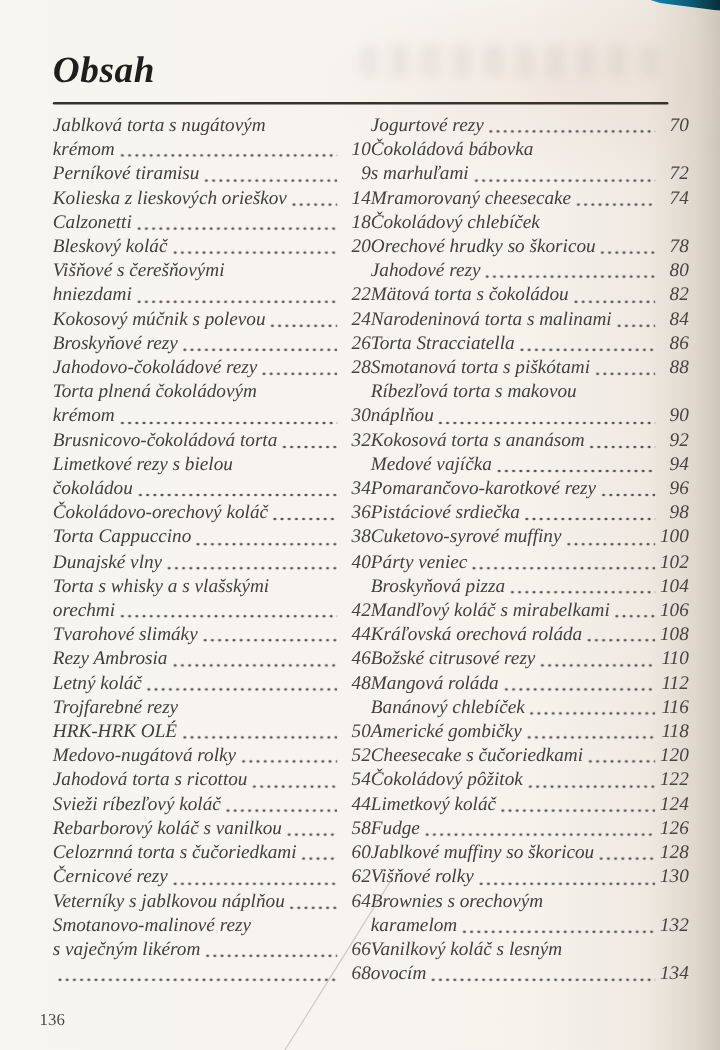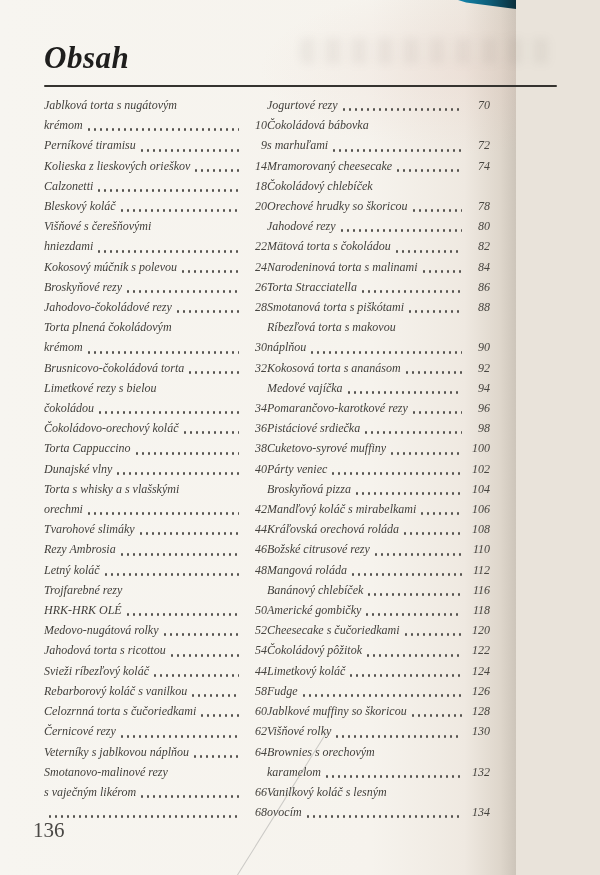--- a/index.html
+++ b/index.html
@@ -2,21 +2,21 @@
 <html><head>
 <meta charset="utf-8">
 <style>
   html,body{margin:0;padding:0;}
   body{
     width:600px;height:875px;overflow:hidden;
     font-family:"Liberation Serif","DejaVu Serif",serif;
     background:#e9e3da;
   }
   .page{
-    position:relative;width:516px;height:875px;box-sizing:border-box;
+    position:relative;width:600px;height:875px;box-sizing:border-box;
     background:
       radial-gradient(ellipse 300px 120px at 470px 70px, rgba(226,196,186,0.25), rgba(226,196,186,0) 70%),
       linear-gradient(90deg,#f7f5f0 0%,#f6f3ed 72%,#efe9e1 90%,#ded6cb 97%,#cdc5ba 100%);
     color:#3d3b38;
   }
   .corner-accent{
     position:absolute;top:0;right:0;width:58px;height:9px;
     background:linear-gradient(90deg,#1487ae 0%,#0d5c77 55%,#0a2e3a 100%);
     clip-path:polygon(0 0,100% 0,100% 100%,14% 28%);
   }
@@ -30,32 +30,32 @@
     background:rgba(150,150,148,0.45);transform:rotate(32deg);transform-origin:bottom left;
   }
   header{padding:40px 28px 0 44px;}
   h1{
     margin:0;font-size:31px;font-style:italic;font-weight:700;color:#1f1e1d;
     letter-spacing:.5px;
   }
   .rule{margin-top:9px;height:2px;width:513px;background:#35332f;border-radius:1px;}
   .toc{
     display:flex;padding:8px 26px 0 44px;box-sizing:border-box;
-    font-style:italic;font-size:12px;line-height:20.2px;
+    font-style:italic;font-size:16px;line-height:20.2px;
   }
   .col{flex:1;min-width:0;}
   .toc-line{display:flex;align-items:baseline;}
   .entry-text{white-space:nowrap;color:#413f3b;}
   .dots{
     flex:1;align-self:stretch;margin:0 3px 0 3px;min-width:10px;
     background-image:radial-gradient(circle,#55534f 1.05px,rgba(0,0,0,0) 1.35px);
     background-size:6px 5px;background-repeat:repeat-x;background-position:left bottom 3px;
   }
   .pagenum{min-width:25px;text-align:right;color:#46443f;}
-  footer{position:absolute;left:33px;bottom:32px;font-size:21px;font-style:normal;color:#4a4845;}
+  footer{position:absolute;left:33px;bottom:16px;font-size:14px;font-style:normal;color:#4a4845;}
 </style>
 </head>
 <body>
 
 <div class="page">
   <div class="corner-accent"></div>
   <div class="ghost-smudge"></div>
   <div class="scratch"></div>
 
   <header>

